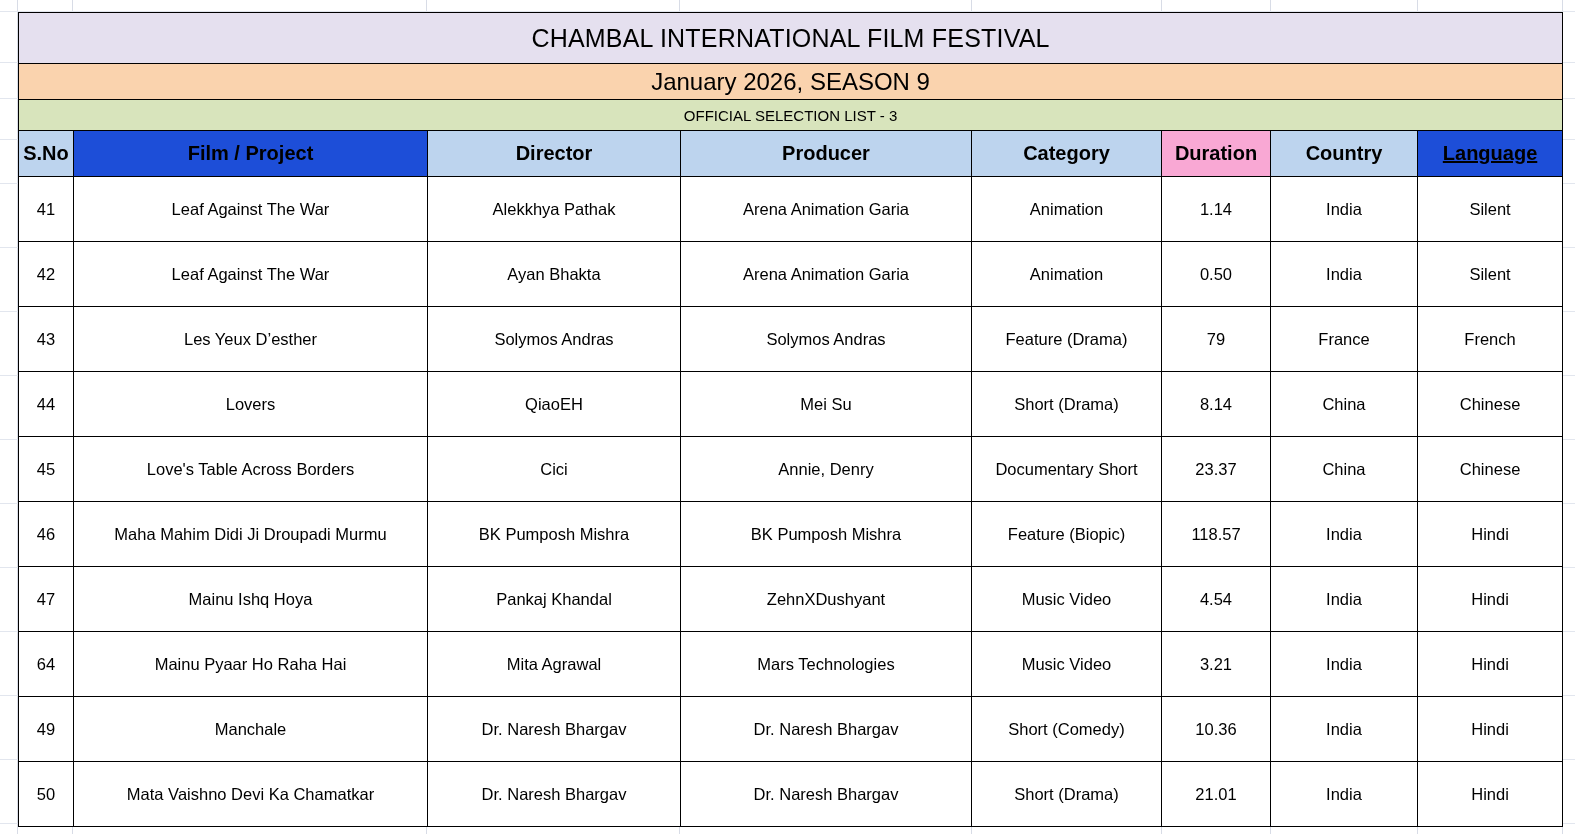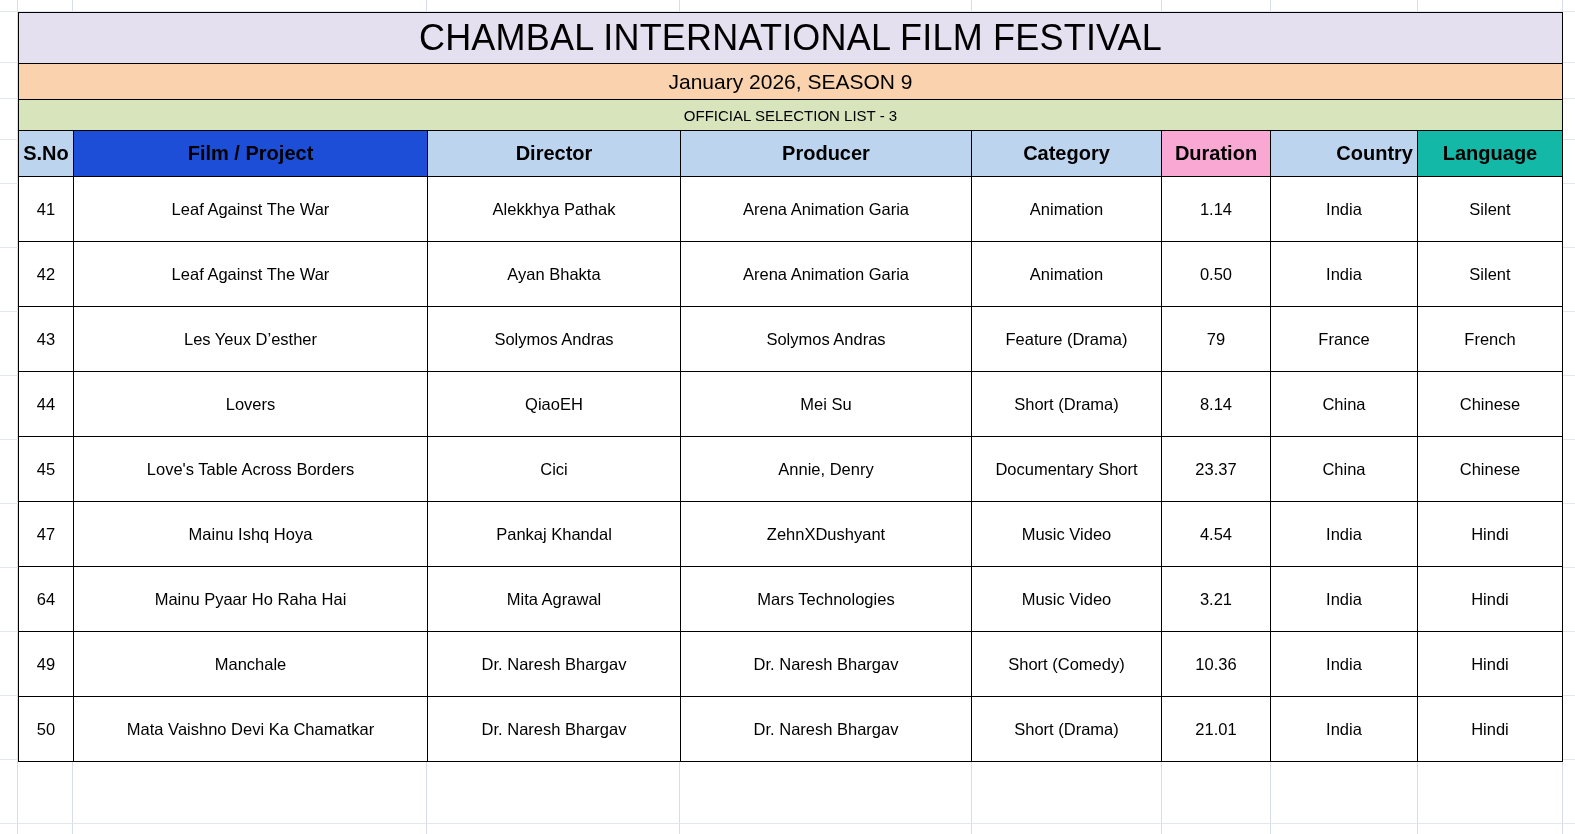--- a/index.html
+++ b/index.html
@@ -57,27 +57,27 @@
     text-align: center;
     vertical-align: middle;
     padding: 0 4px;
     color: #000000;
     font-weight: normal;
   }
 
   
   .banner-title td {
     height: 50px;
-    font-size: 36px;
+    font-size: 25px;
     font-weight: bold;
     letter-spacing: 0.2px;
   }
   .banner-season td {
     height: 35px;
-    font-size: 21px;
+    font-size: 24px;
     font-weight: bold;
   }
   .banner-list td {
     height: 30px;
     font-size: 15px;
     font-weight: bold;
   }
 
   
   thead.col-head th {
@@ -158,22 +158,22 @@
     </thead>
 
     <thead class="col-head">
       <tr>
         <th style="background: rgb(189, 212, 238); border-color: rgb(0, 0, 0);">S.No</th>
         <th style="background: #1d4ed8; border-color: rgb(0, 0, 0);">Film / Project</th>
         <th style="background: rgb(189, 212, 238); border-color: rgb(0, 0, 0);">Director</th>
         <th style="background: rgb(189, 212, 238); border-color: rgb(0, 0, 0);">Producer</th>
         <th style="background: rgb(189, 212, 238); border-color: rgb(0, 0, 0);">Category</th>
         <th style="background: #f9a8d4; border-color: rgb(0, 0, 0);">Duration</th>
-        <th style="background: rgb(189, 212, 238); border-color: rgb(0, 0, 0); text-align: right;">Country</th>
-        <th style="background: #14b8a6; border-color: rgb(0, 0, 0);">Language</th>
+        <th style="background: rgb(189, 212, 238); border-color: rgb(0, 0, 0);">Country</th>
+        <th style="background: #1d4ed8; border-color: rgb(0, 0, 0); text-decoration: underline;">Language</th>
       </tr>
     </thead>
 
     <tbody class="data-body">
         <tr>
           <td>41</td>
           <td>Leaf Against The War</td>
           <td>Alekkhya Pathak</td>
           <td>Arena Animation Garia</td>
           <td>Animation</td>
@@ -215,20 +215,30 @@
           <td>45</td>
           <td>Love's Table Across Borders</td>
           <td>Cici</td>
           <td>Annie, Denry</td>
           <td>Documentary Short</td>
           <td>23.37</td>
           <td>China</td>
           <td>Chinese</td>
         </tr>
         <tr>
+          <td>46</td>
+          <td>Maha Mahim Didi Ji Droupadi Murmu</td>
+          <td>BK Pumposh Mishra</td>
+          <td>BK Pumposh Mishra</td>
+          <td>Feature (Biopic)</td>
+          <td>118.57</td>
+          <td>India</td>
+          <td>Hindi</td>
+        </tr>
+        <tr>
           <td>47</td>
           <td>Mainu Ishq Hoya</td>
           <td>Pankaj Khandal</td>
           <td>ZehnXDushyant</td>
           <td>Music Video</td>
           <td>4.54</td>
           <td>India</td>
           <td>Hindi</td>
         </tr>
         <tr>

